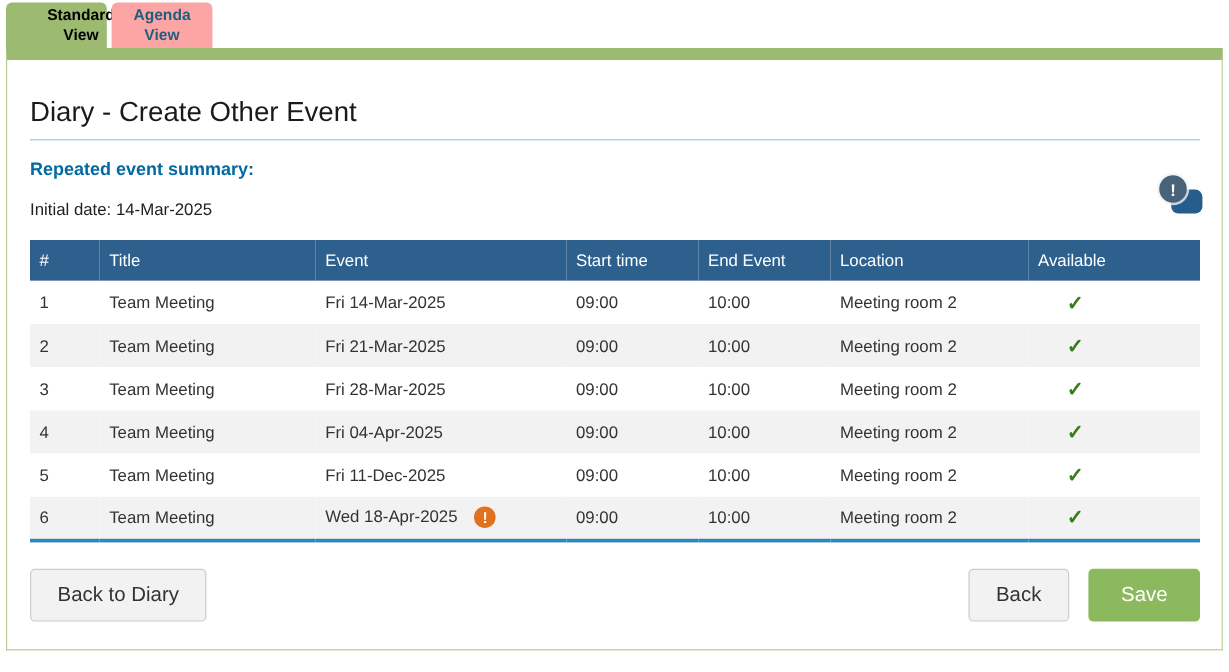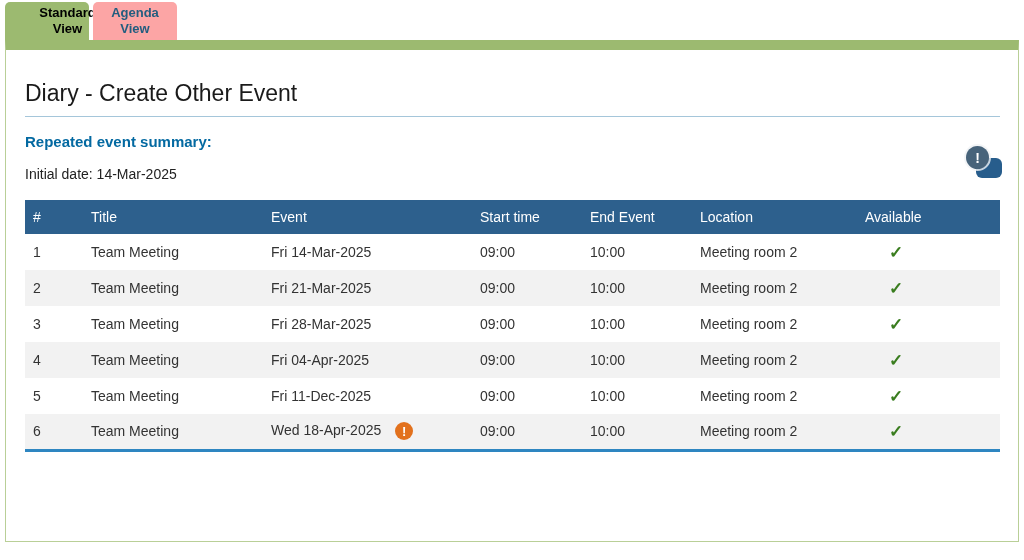--- a/index.html
+++ b/index.html
@@ -176,14 +176,21 @@
         <td>Team Meeting</td>
         <td><span>Wed 18-Apr-2025</span><span class="warn-badge">!</span></td>
         <td>09:00</td>
         <td>10:00</td>
         <td>Meeting room 2</td>
         <td><span class="check">✓</span></td>
       </tr>
     </tbody>
   </table>
 
+  <div class="footer">
+    <button class="btn btn-light">Back to Diary</button>
+    <div>
+      <button class="btn btn-light">Back</button>
+      <button class="btn btn-save">Save</button>
+    </div>
+  </div>
 
 </div>
 
 </body></html>

